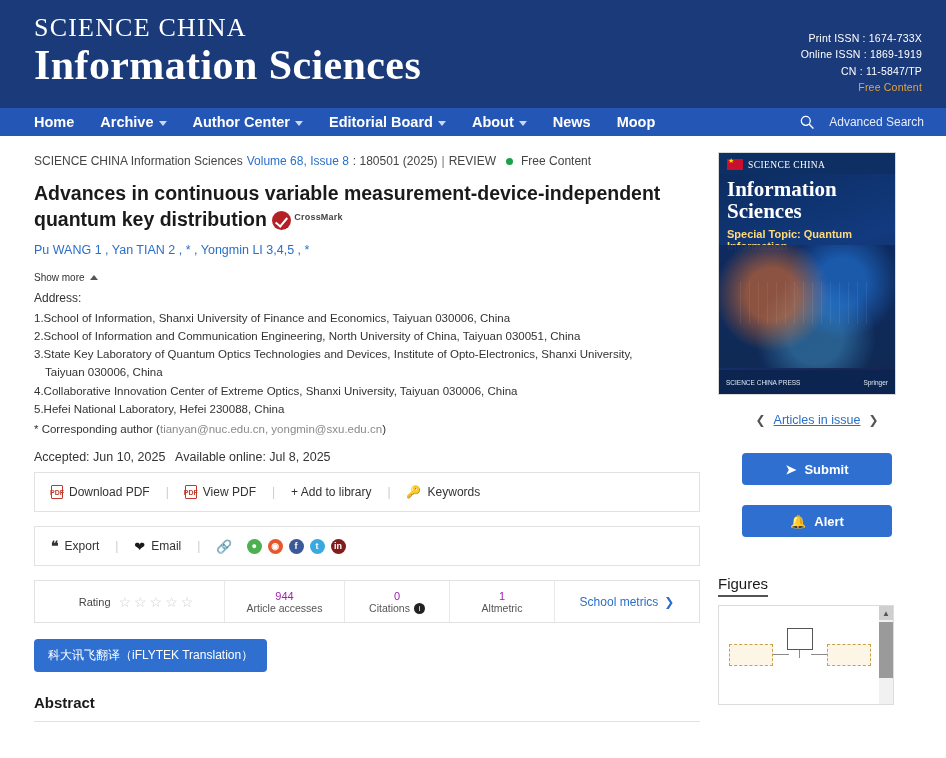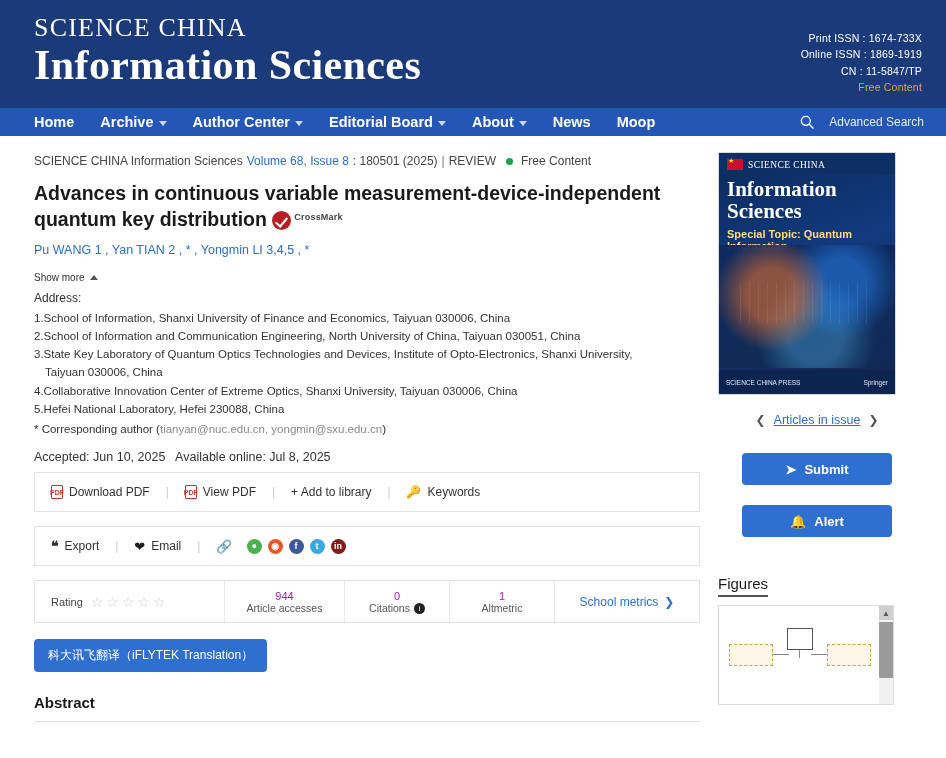--- a/index.html
+++ b/index.html
@@ -222,21 +222,21 @@
   .metric-cell {
     display: flex; flex-direction: column;
     align-items: center; justify-content: center;
     border-right: 1px solid #e8e8e8;
     padding: 0 6px;
   }
   .metric-num { font-size: 11px; color: #a21caf; }
   .metric-lab { font-size: 10.5px; color: #555; }
   .rating-cell {
     width: 190px; display: flex; align-items: center; gap: 8px;
-    padding-left: 16px; border-right: 1px solid #e8e8e8;
+    padding-left: 16px; border-right: 1px solid #e8e8e8; justify-content: center;
   }
   .stars { color: #cfcfcf; font-size: 14px; letter-spacing: 3px; }
   .info-dot {
     display: inline-block; width: 11px; height: 11px; border-radius: 50%;
     background: #222; color: #fff; font-size: 8px; line-height: 11px;
     text-align: center; margin-left: 4px; vertical-align: middle;
   }
   .metrics-link {
     flex: 1; display: flex; align-items: center; justify-content: center;
     color: #2a6fc9; font-size: 12px; gap: 6px; cursor: pointer;

